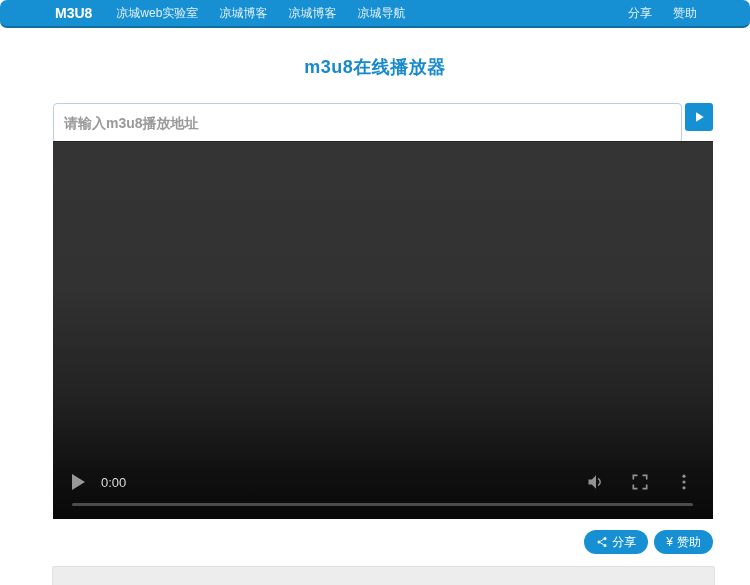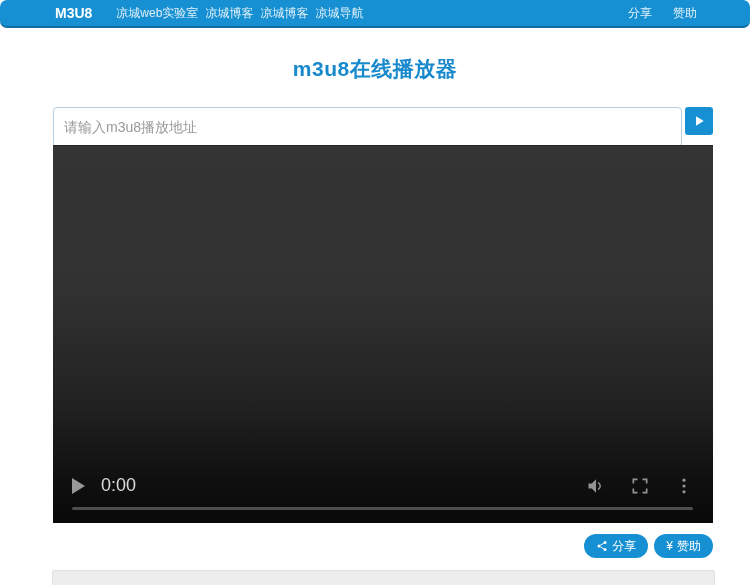--- a/index.html
+++ b/index.html
@@ -7,57 +7,58 @@
   body {
     width:750px; height:585px; overflow:hidden; background:#fff;
     font-family:"Liberation Sans","DejaVu Sans",sans-serif;
   }
   
   .navbar {
     height:28px; background:#1690d2; border-bottom:2px solid #0f6da0;
     display:flex; align-items:center; padding:0 53px 0 55px;border-radius:7px;
   }
   .brand { color:#fff; font-size:14px; font-weight:bold; margin-right:24px; cursor:pointer; }
-  .nav-left { display:flex; gap:7px; }
+  .nav-left { display:flex; gap:21px; }
   .nav-link { color:rgba(255,255,255,.88); font-size:12px; cursor:pointer; white-space:nowrap; }
   .nav-right { margin-left:auto; display:flex; gap:21px; }
   
   .page-title {
     margin:27px 0 0; text-align:center; color:#1789cc;
-    font-size:21px; font-weight:bold; letter-spacing:.5px;
+    font-size:18px; font-weight:bold; letter-spacing:.5px;
   }
   
   .container { width:660px; margin-left:53px; }
   
   .input-row { display:flex; margin-top:24px; height:28px; }
   .url-input {
     flex:1; height:40px; border:1px solid #b6d0e2; border-radius:4px;
     padding:0 10px; font-size:14px; color:#555; outline:none; margin-right:3px;
     font-family:"Liberation Sans","DejaVu Sans",sans-serif;
+    font-weight:bold;
   }
   .url-input::placeholder { color:#999; }
   .play-btn {
     width:28px; height:28px; background:#1690d2; border:none; border-radius:3px;
     display:flex; align-items:center; justify-content:center; cursor:pointer; padding:0;
   }
   
   .video {
     position:relative; margin-top:10px; width:660px; height:378px;
     background:linear-gradient(180deg,#343434 0%,#323232 38%,#222 68%,#101010 88%,#090909 100%);
     border-top:1px solid #262626;
   }
   .controls {
     position:absolute; left:0; right:0; bottom:27px;
     display:flex; align-items:center; padding:0 19px;
   }
   .play-tri {
     width:0; height:0; cursor:pointer;
     border-left:13px solid #989898; border-top:8px solid transparent; border-bottom:8px solid transparent;
   }
-  .time { color:#dcdcdc; font-size:18px; margin-left:16px; }
+  .time { color:#dcdcdc; font-size:13px; margin-left:16px; }
   .spacer { flex:1; }
   .ctrl-icon { width:20px; height:20px; cursor:pointer; }
   .ctrl-icon + .ctrl-icon { margin-left:24px; }
   .timeline {
     position:absolute; left:19px; right:20px; bottom:13px; height:3px;
     background:#4d4d4d; border-radius:2px; cursor:pointer;
   }
   
   .actions { display:flex; justify-content:flex-end; gap:6px; margin-top:11px; }
   .pill {

